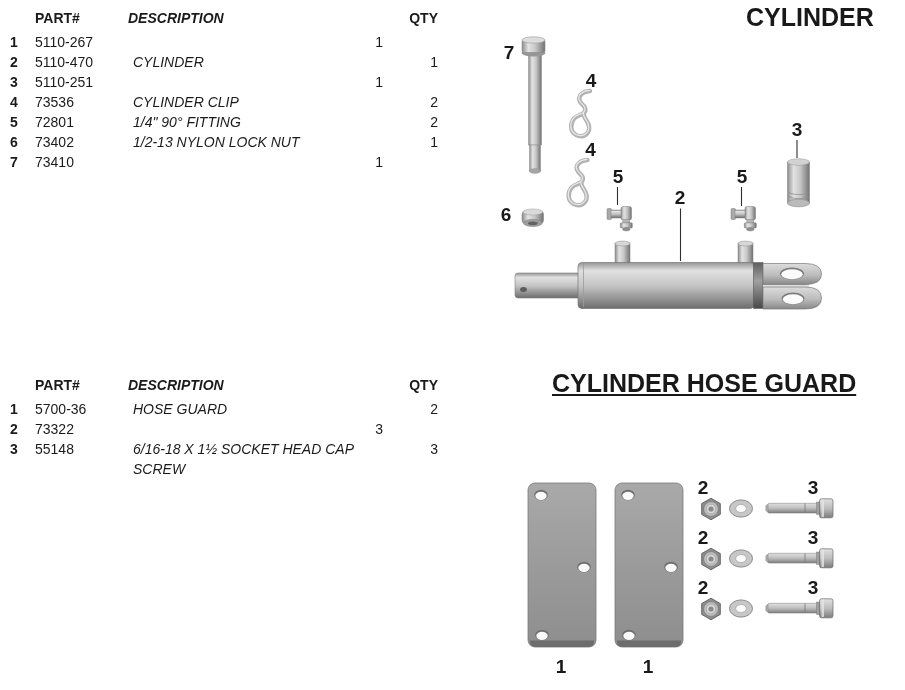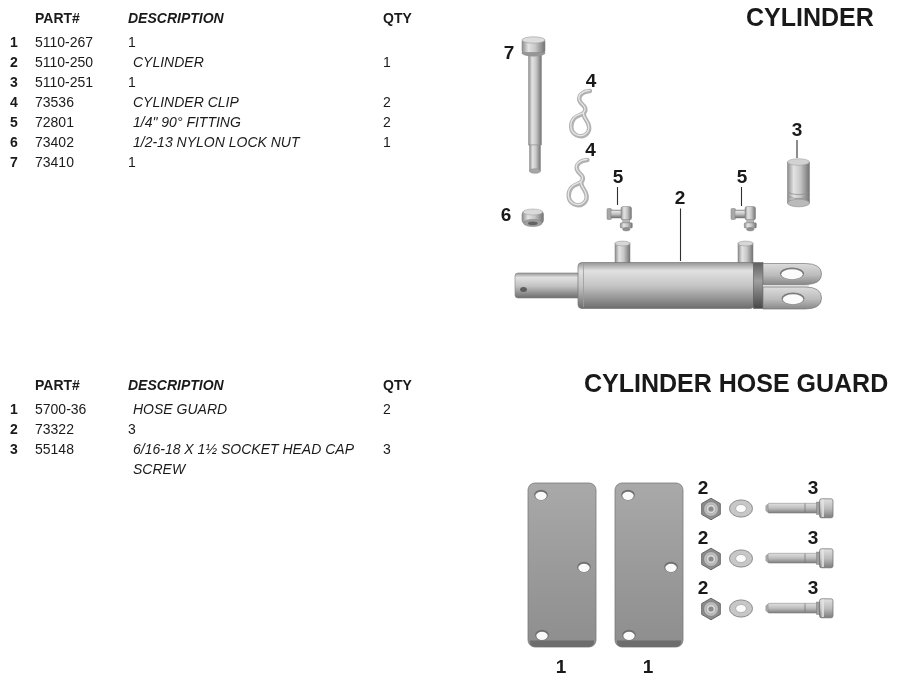--- a/index.html
+++ b/index.html
@@ -4,21 +4,21 @@
 <style>
   html,body{margin:0;padding:0;background:#fff;}
   .page{position:relative;width:905px;height:690px;background:#ffffff;overflow:hidden;
         font-family:"Liberation Sans",sans-serif;color:#1a1a1a;}
   .section-title{position:absolute;font-size:25px;font-weight:bold;line-height:26px;
         letter-spacing:0px;color:#191919;white-space:nowrap;}
   .parts-table{position:absolute;font-size:14px;line-height:20px;}
   .t-row{display:grid;grid-template-columns:25px 93px 255px 55px;align-items:baseline;}
   .t-head{font-weight:bold;margin-bottom:4px;}
   .c-num{font-weight:bold;}
-  .c-qty{text-align:left;}
+  .c-qty{text-align:right;}
   .c-desc{padding-left:5px;font-style:italic;}
   .t-head .c-desc{padding-left:0;}
   .diagram{position:absolute;}
   .callout{font-family:"Liberation Sans",sans-serif;font-size:19px;font-weight:bold;
         fill:#191919;text-anchor:middle;}
   .leader{stroke:#2f2f2f;stroke-width:1.1;}
 </style>
 </head>
 <body>
 
@@ -31,21 +31,21 @@
       <span class="c-desc">DESCRIPTION</span>
       <span class="c-qty">QTY</span>
     </div>
     <div class="t-row">
       <span class="c-num">1</span>
       <span class="c-part">5110-267</span>
       <span class="c-qty">1</span>
     </div>
     <div class="t-row">
       <span class="c-num">2</span>
-      <span class="c-part">5110-250</span>
+      <span class="c-part">5110-470</span>
       <span class="c-desc">CYLINDER</span>
       <span class="c-qty">1</span>
     </div>
     <div class="t-row">
       <span class="c-num">3</span>
       <span class="c-part">5110-251</span>
       <span class="c-qty">1</span>
     </div>
     <div class="t-row">
       <span class="c-num">4</span>
@@ -66,21 +66,21 @@
       <span class="c-qty">1</span>
     </div>
     <div class="t-row">
       <span class="c-num">7</span>
       <span class="c-part">73410</span>
       <span class="c-qty">1</span>
     </div>
   </div>
 
   <div class="section-title" style="left:746px;top:4px;">CYLINDER</div>
-  <div class="section-title" style="left:584px;top:370px;">CYLINDER HOSE GUARD</div>
+  <div class="section-title" style="left:552px;top:370px;text-decoration:underline;">CYLINDER HOSE GUARD</div>
 
   <div class="parts-table" style="left:10px;top:375px;">
     <div class="t-row t-head">
       <span class="c-num"></span>
       <span class="c-part">PART#</span>
       <span class="c-desc">DESCRIPTION</span>
       <span class="c-qty">QTY</span>
     </div>
     <div class="t-row">
       <span class="c-num">1</span>

